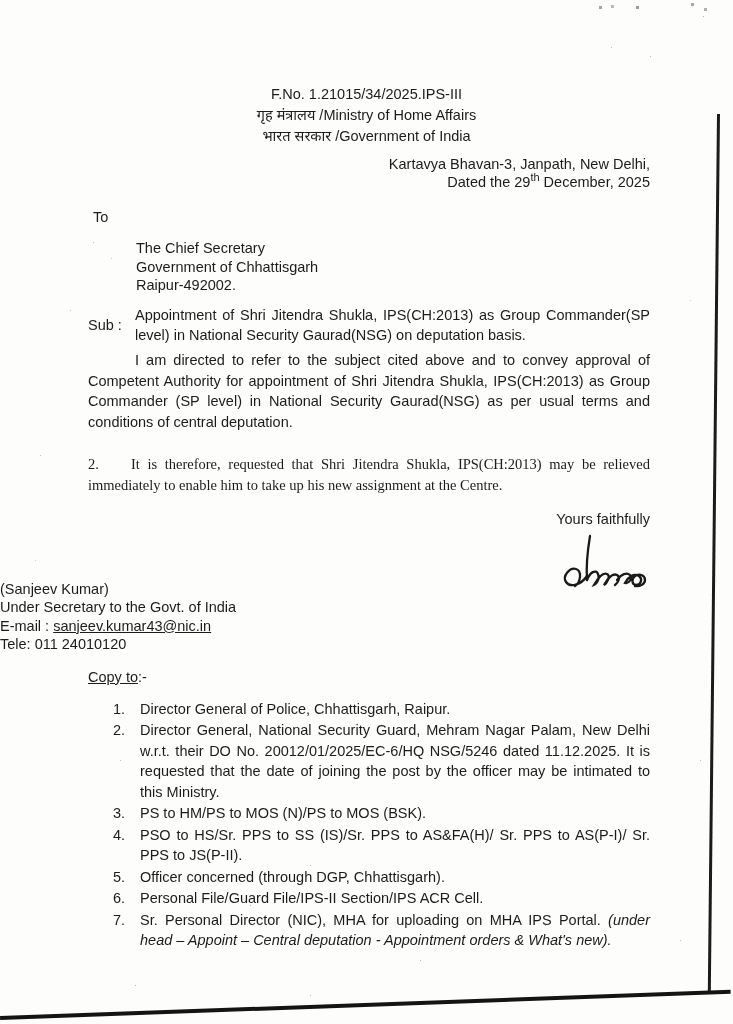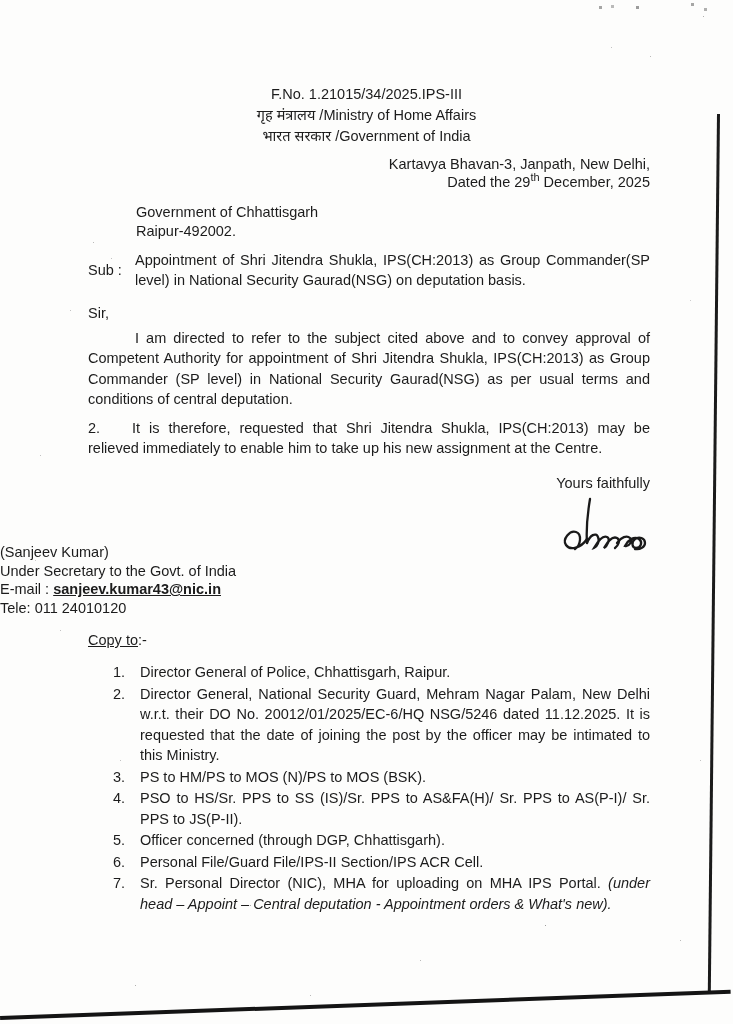--- a/index.html
+++ b/index.html
@@ -19,27 +19,27 @@
   .head-center{text-align:center;line-height:21px;}
   .office-block{text-align:right;padding-right:83px;margin-top:8px;line-height:18px;}
   sup.sup{font-size:11px;vertical-align:super;line-height:0;}
   .to-label{margin:16px 0 0 93px;}
   .recipient{margin:12px 0 0 136px;line-height:18.5px;}
   .subject-row{display:flex;margin:10px 83px 0 88px;align-items:center;}
   .subject-label{flex:0 0 47px;}
   .subject-text{flex:1;text-align:justify;}
   .sir{margin:12px 0 0 88px;}
   .para{margin:5px 83px 0 88px;text-align:justify;line-height:20.5px;}
-  .para.p2{margin-top:8px;}
+  .para.p2{margin-top:22px;font-family:Liberation Serif, serif;}
   .tab{display:inline-block;width:47px;}
   .tab2{display:inline-block;width:32px;}
   .closing{margin:14px 83px 0 0;text-align:right;padding-left:25px;}
   .sign-block{text-align:left;padding-right:83px;line-height:18.5px;}
   .sign-svg{display:block;margin:2px -8px -16px auto;}
-  .email-u{text-decoration:underline;font-weight:bold;}
+  .email-u{text-decoration:underline;}
   .copy-heading{margin:13px 0 0 88px;}
   .copy-underline{text-decoration:underline;}
   .copy-list{margin:12px 83px 0 113px;}
   .copy-item{display:flex;line-height:20.5px;margin-top:1px;}
   .copy-num{flex:0 0 27px;}
   .copy-text{flex:1;text-align:justify;}
   .it{font-style:italic;}
   
   .edge-right{position:absolute;left:717px;top:114px;width:2.5px;height:878px;background:#1b1b1b;transform-origin:top left;transform:rotate(0.6deg);}
   .edge-bottom{position:absolute;left:0;top:1016px;width:731px;height:3.5px;background:#141414;transform-origin:left top;transform:rotate(-2.05deg);}
@@ -72,31 +72,32 @@
     <div>F.No. 1.21015/34/2025.IPS-III</div>
     <div>गृह मंत्रालय /Ministry of Home Affairs</div>
     <div>भारत सरकार /Government of India</div>
   </div>
 
   <div class="office-block">
     <div>Kartavya Bhavan-3, Janpath, New Delhi,</div>
     <div><span>Dated the 29</span><sup class="sup">th</sup><span> December, 2025</span></div>
   </div>
 
+  <div class="to-label">To</div>
   <div class="recipient">
+    <div>The Chief Secretary</div>
     <div>Government of Chhattisgarh</div>
     <div>Raipur-492002.</div>
   </div>
 
   <div class="subject-row">
     <span class="subject-label">Sub :</span>
     <span class="subject-text">Appointment of Shri Jitendra Shukla, IPS(CH:2013) as Group Commander(SP level) in National Security Gaurad(NSG) on deputation basis.</span>
   </div>
 
-  <div class="sir">Sir,</div>
 
   <p class="para"><span class="tab"></span><span>I am directed to refer to the subject cited above and to convey approval of Competent Authority for appointment of Shri Jitendra Shukla, IPS(CH:2013) as Group Commander (SP level) in National Security Gaurad(NSG) as per usual terms and conditions of central deputation.</span></p>
 
   <p class="para p2"><span>2.</span><span class="tab2"></span><span>It is therefore, requested that Shri Jitendra Shukla, IPS(CH:2013) may be relieved immediately to enable him to take up his new assignment at the Centre.</span></p>
 
   <div class="closing">Yours faithfully</div>
 
   <div class="sign-block">
     <svg class="sign-svg" width="126" height="64" viewBox="0 0 126 64">
       <g fill="none" stroke="#1a1a1a" stroke-width="2.3" stroke-linecap="round">

